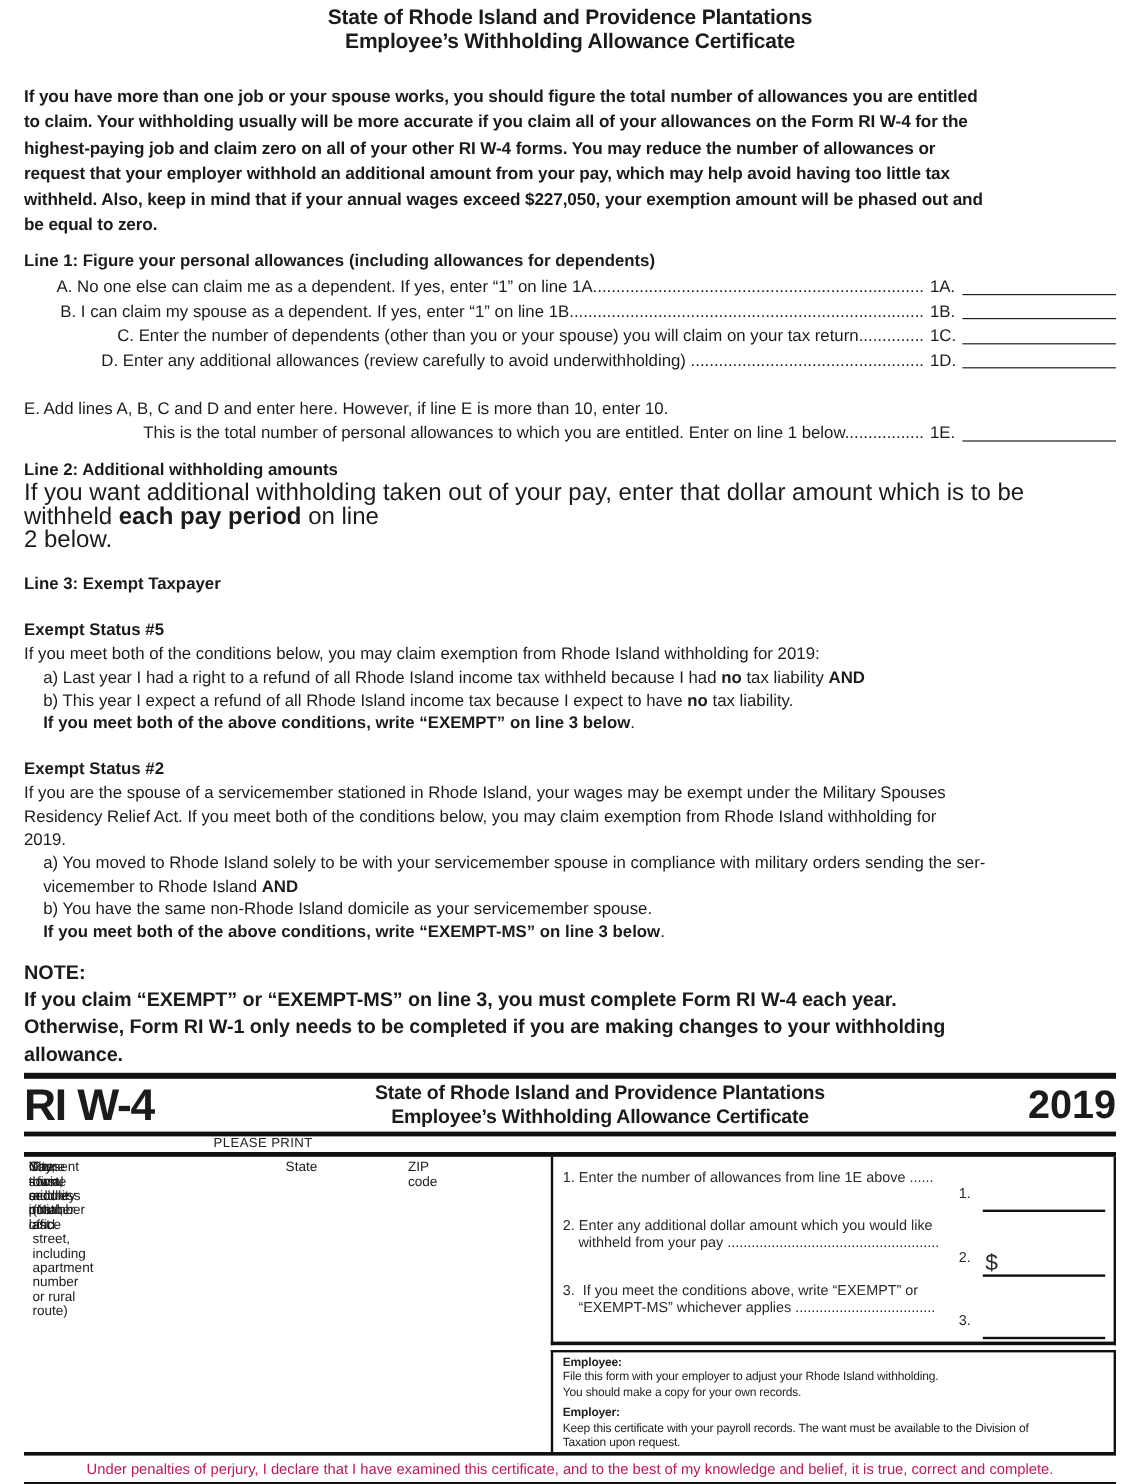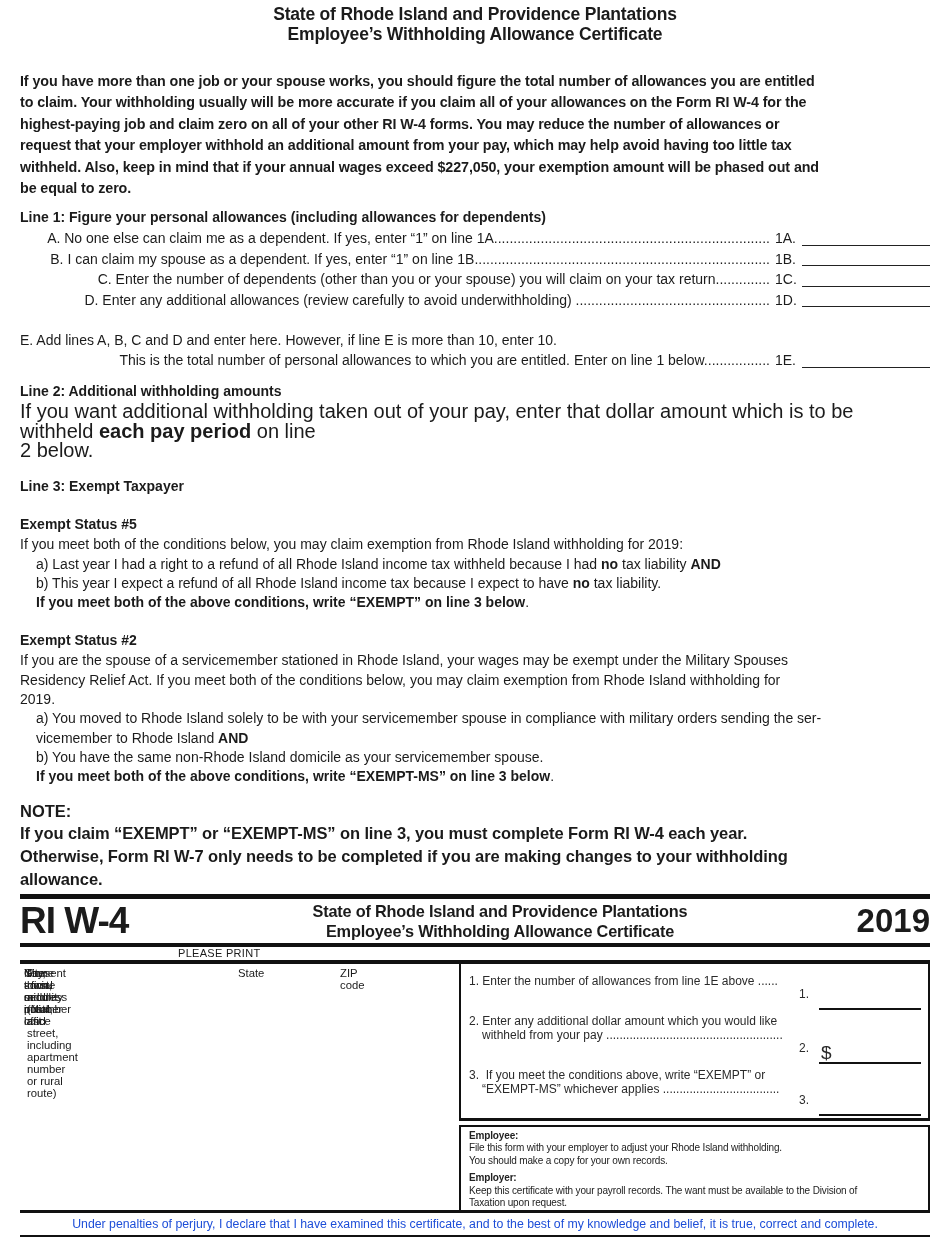--- a/index.html
+++ b/index.html
@@ -60,21 +60,21 @@
   .irow .iref{flex:none;width:20px;font-size:12px;align-self:flex-end;margin-bottom:9px;color:#2a2a2a;}
   .irow .iblank{flex:none;width:102px;border-bottom:2.5px solid #111;align-self:flex-end;height:24px;display:flex;align-items:flex-end;}
   .irow .cur{font-size:19px;line-height:19px;padding-left:2px;color:#2a2a2a;}
   .r1{height:36px;}.r2{height:50px;}.r3{height:48px;}
   .boxgap{height:4px;flex:none;}
   .nbox{flex:1;border:2.5px solid #111;border-bottom:none;padding:3px 6px 0 8px;font-size:10px;line-height:12.5px;letter-spacing:-0.15px;color:#222;}
   .nbox .bld{font-weight:bold;}
   .nbox .gap{height:5px;}
   .nbox p{margin:0;white-space:pre-line;}
 
-  .perjury{font-size:12.3px;line-height:16px;text-align:center;padding-top:3px;height:19px;border-bottom:2.5px solid #111;color:#1d4ed8;}
+  .perjury{font-size:12.3px;line-height:16px;text-align:center;padding-top:3px;height:19px;border-bottom:2.5px solid #111;color:#be185d;}
   .sigrow{display:flex;align-items:center;height:30px;border-bottom:3.5px solid #111;}
   .siglabel{flex:none;font-size:11.5px;line-height:13px;padding-left:2px;}
   .sigarrow{flex:none;font-size:17px;margin-left:4px;transform:translateY(1px);color:#1b1b1b;}
   .sigspace{flex:1;height:100%;}
   .datelabel{flex:none;font-size:11.5px;align-self:flex-end;padding-bottom:4px;}
   .datespace{flex:none;width:190px;height:100%;}
 </style>
 </head>
 <body>
 
@@ -137,21 +137,21 @@
   <p class="exp">If you are the spouse of a servicemember stationed in Rhode Island, your wages may be exempt under the Military Spouses
 Residency Relief Act.  If you meet both of the conditions below, you may claim exemption from Rhode Island withholding for
 2019.</p>
   <p class="exp ind"><span>a) You moved to Rhode Island solely to be with your servicemember spouse in compliance with military orders sending the ser-
 vicemember to Rhode Island </span><span style="font-weight: bold;">AND</span></p>
   <p class="exp ind">b) You have the same non-Rhode Island domicile as your servicemember spouse.</p>
   <p class="exp ind"><span style="font-weight: bold;">If you meet both of the above conditions, write “EXEMPT-MS” on line 3 below</span><span>.</span></p>
 
   <div class="noteh">NOTE:</div>
   <p class="notep">If you claim “EXEMPT” or “EXEMPT-MS” on line 3, you must complete Form RI W-4 each year.
-Otherwise, Form RI W-7 only needs to be completed if you are making changes to your withholding
+Otherwise, Form RI W-1 only needs to be completed if you are making changes to your withholding
 allowance.</p>
 
   <div class="form">
     <div class="bar"></div>
 
     <div class="fhead">
       <div class="fcode">RI W-4</div>
       <div class="fctr">
         <div>State of Rhode Island and Providence Plantations</div>
         <div>Employee’s Withholding Allowance Certificate</div>

